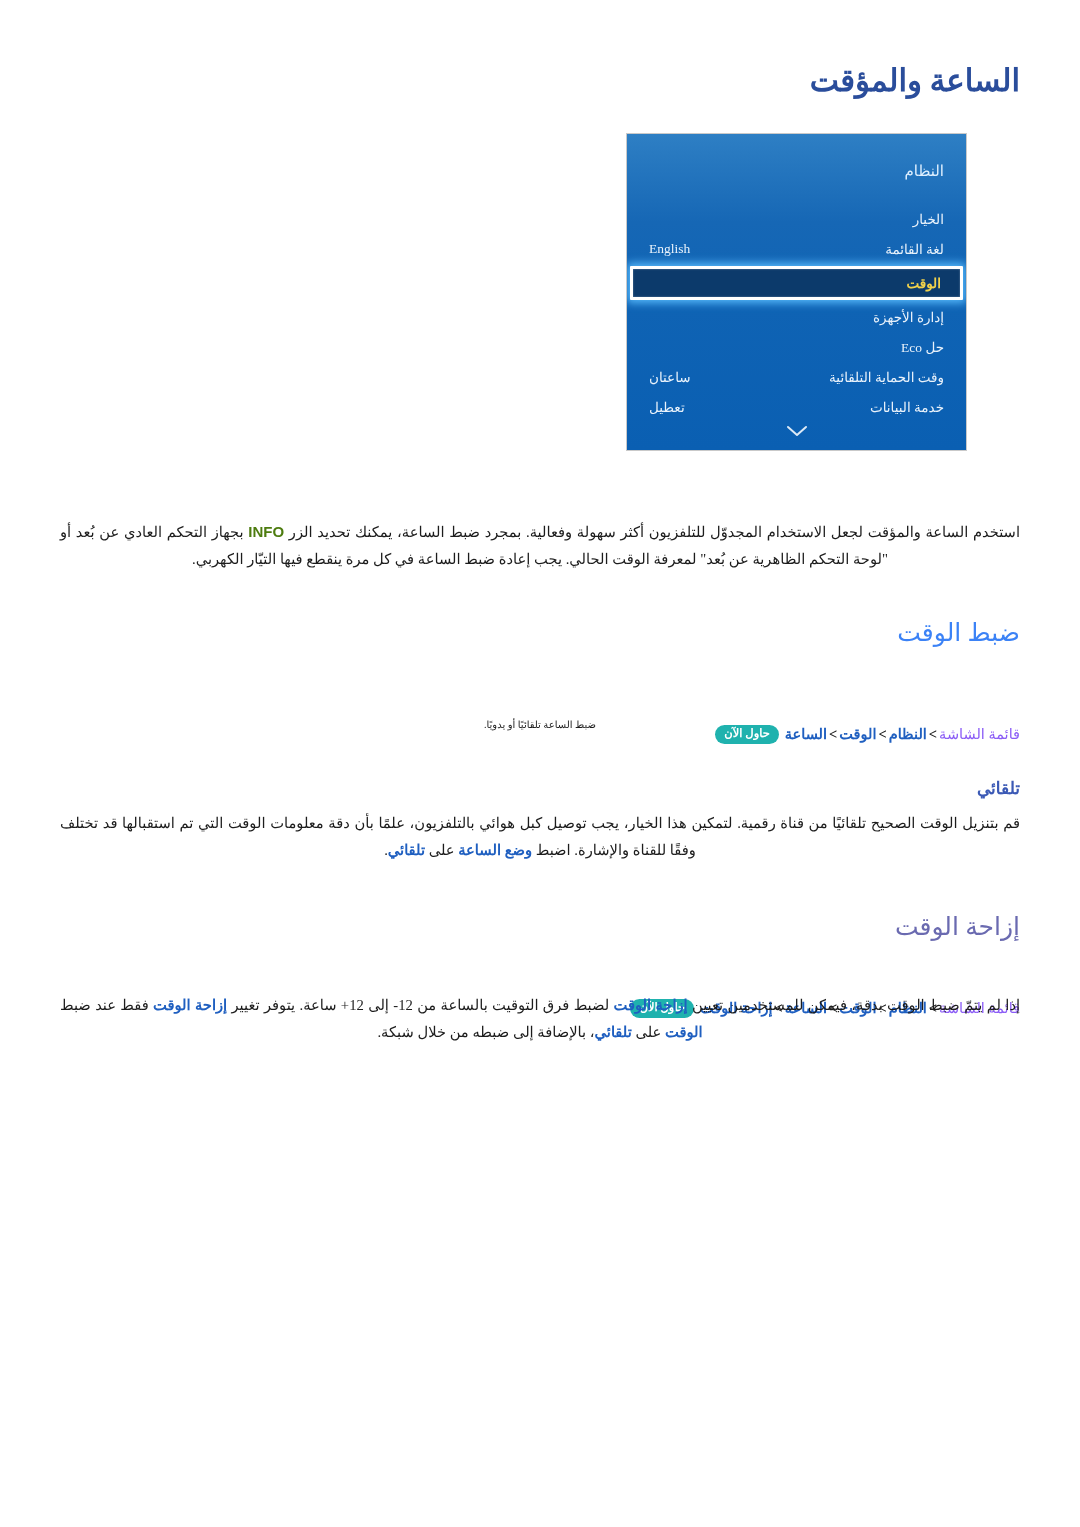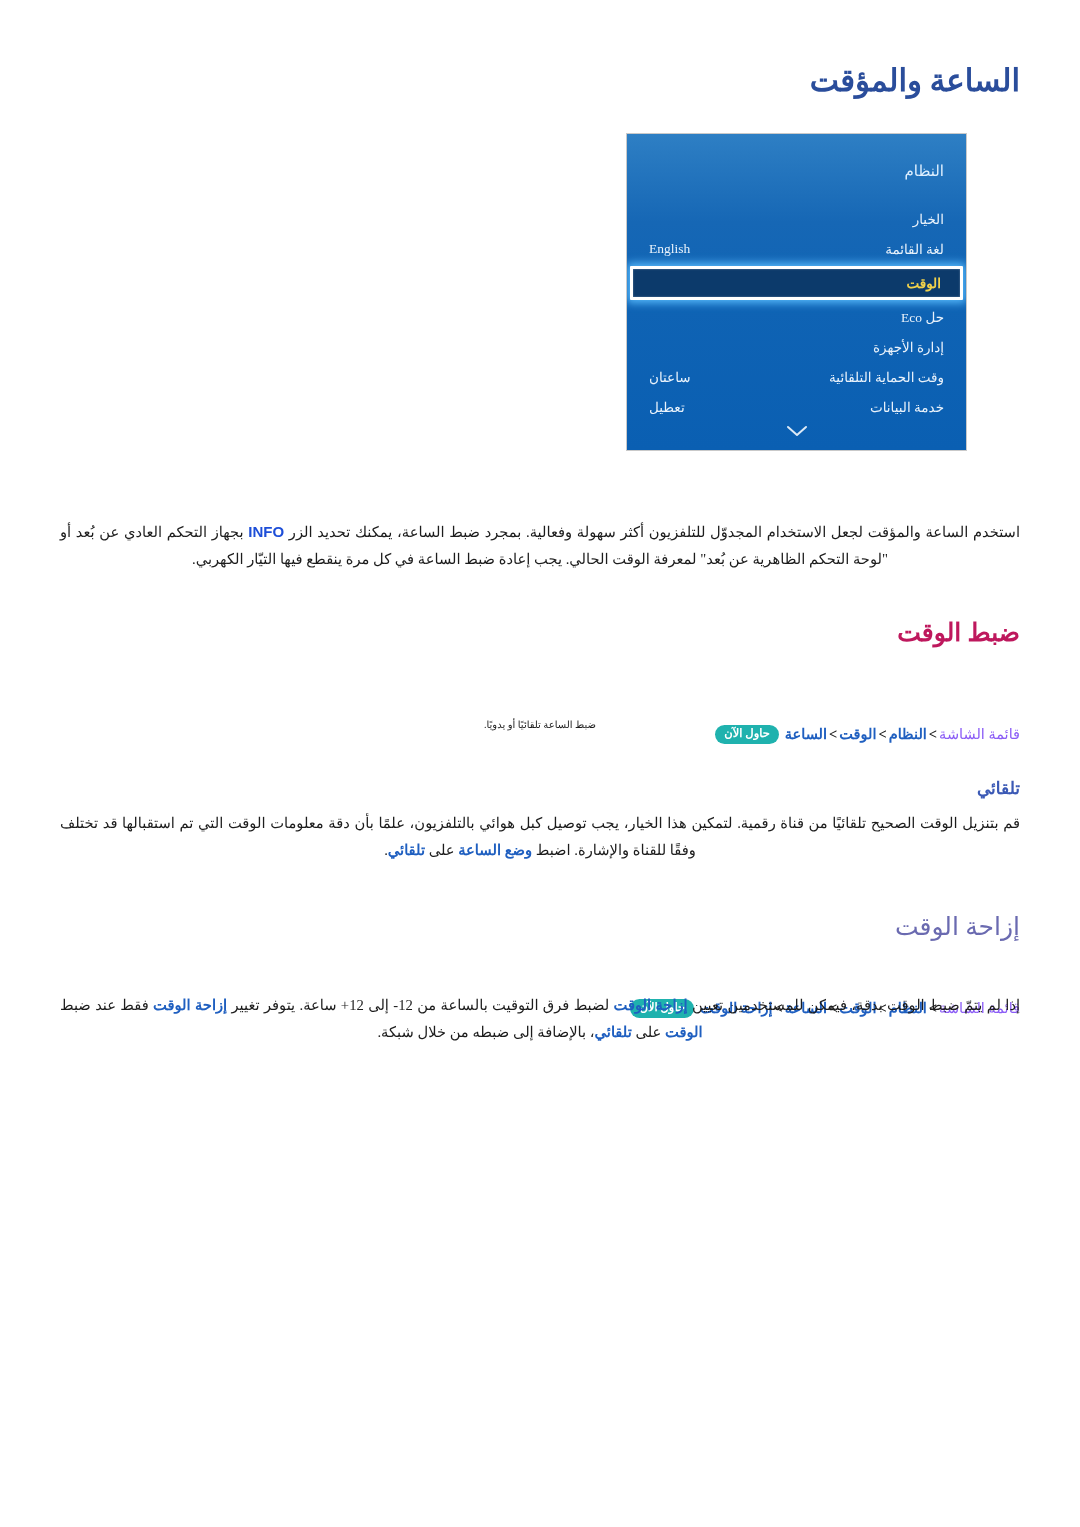--- a/index.html
+++ b/index.html
@@ -142,37 +142,37 @@
     width: 960px;
     text-align: justify;
     text-align-last: center;
     font-size: 14.7px;
     line-height: 1.85;
     color: #1c1c1c;
   }
   .para.p-intro { top: 518px; }
 
   .kbd-info {
-    color: #1d4ed8;
+    color: #4d7c0f;
     font-weight: bold;
     font-family: "Liberation Sans", sans-serif;
     font-size: 15px;
     direction: ltr;
     unicode-bidi: embed;
   }
 
   
   .section-h1 {
     position: absolute;
     right: 60px;
     width: 960px;
     text-align: right;
     font-size: 25px;
-    font-weight: bold;
-    color: #be185d;
+    font-weight: normal;
+    color: #3b82f6;
   }
   .section-h1.h-set-clock { top: 618px; }
   .section-h1.h-time-offset { top: 912px; font-weight: normal; color: #6a6ab0; }
 
   .section-h2 {
     position: absolute;
     right: 60px;
     width: 960px;
     text-align: right;
     font-size: 17px;
@@ -256,26 +256,26 @@
         <span class="tv-label">لغة القائمة</span>
         <span class="tv-value">English</span>
       </div>
 
       <div class="tv-row selected">
         <span class="tv-label">الوقت</span>
         <span class="tv-value"></span>
       </div>
 
       <div class="tv-row">
+        <span class="tv-label">إدارة الأجهزة</span>
+        <span class="tv-value"></span>
+      </div>
+
+      <div class="tv-row">
         <span class="tv-label">حل Eco</span>
-        <span class="tv-value"></span>
-      </div>
-
-      <div class="tv-row">
-        <span class="tv-label">إدارة الأجهزة</span>
         <span class="tv-value"></span>
       </div>
 
       <div class="tv-row">
         <span class="tv-label">وقت الحماية التلقائية</span>
         <span class="tv-value">ساعتان</span>
       </div>
 
       <div class="tv-row">
         <span class="tv-label">خدمة البيانات</span>

